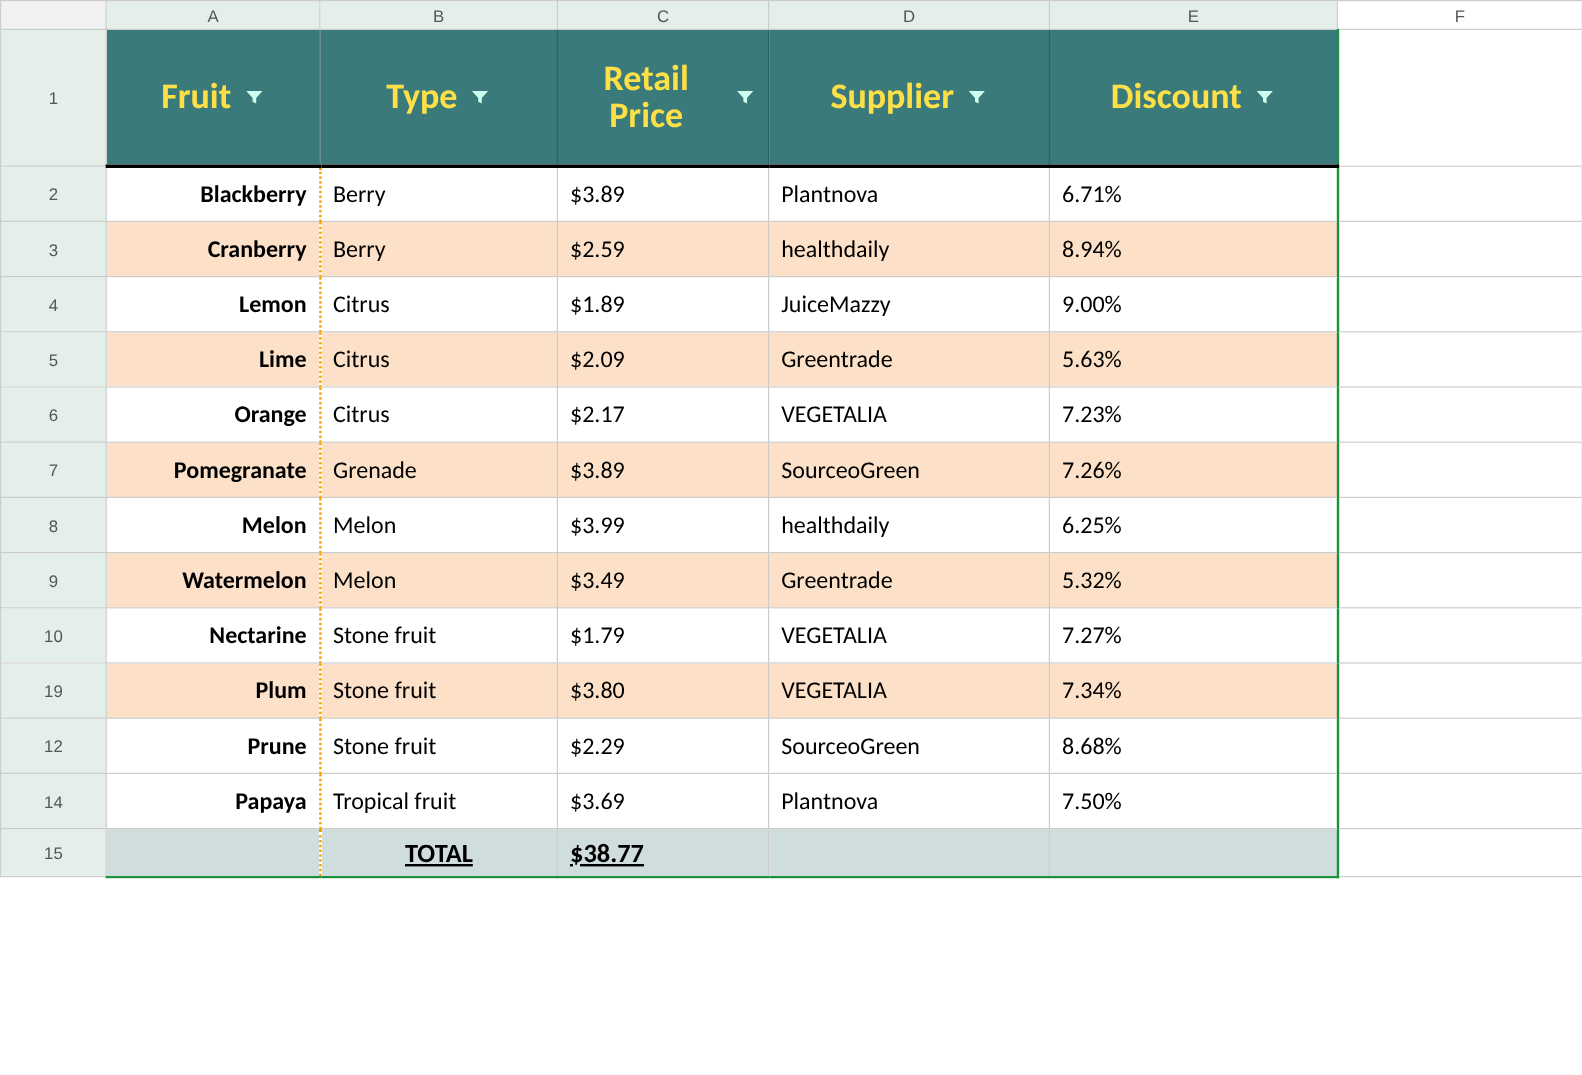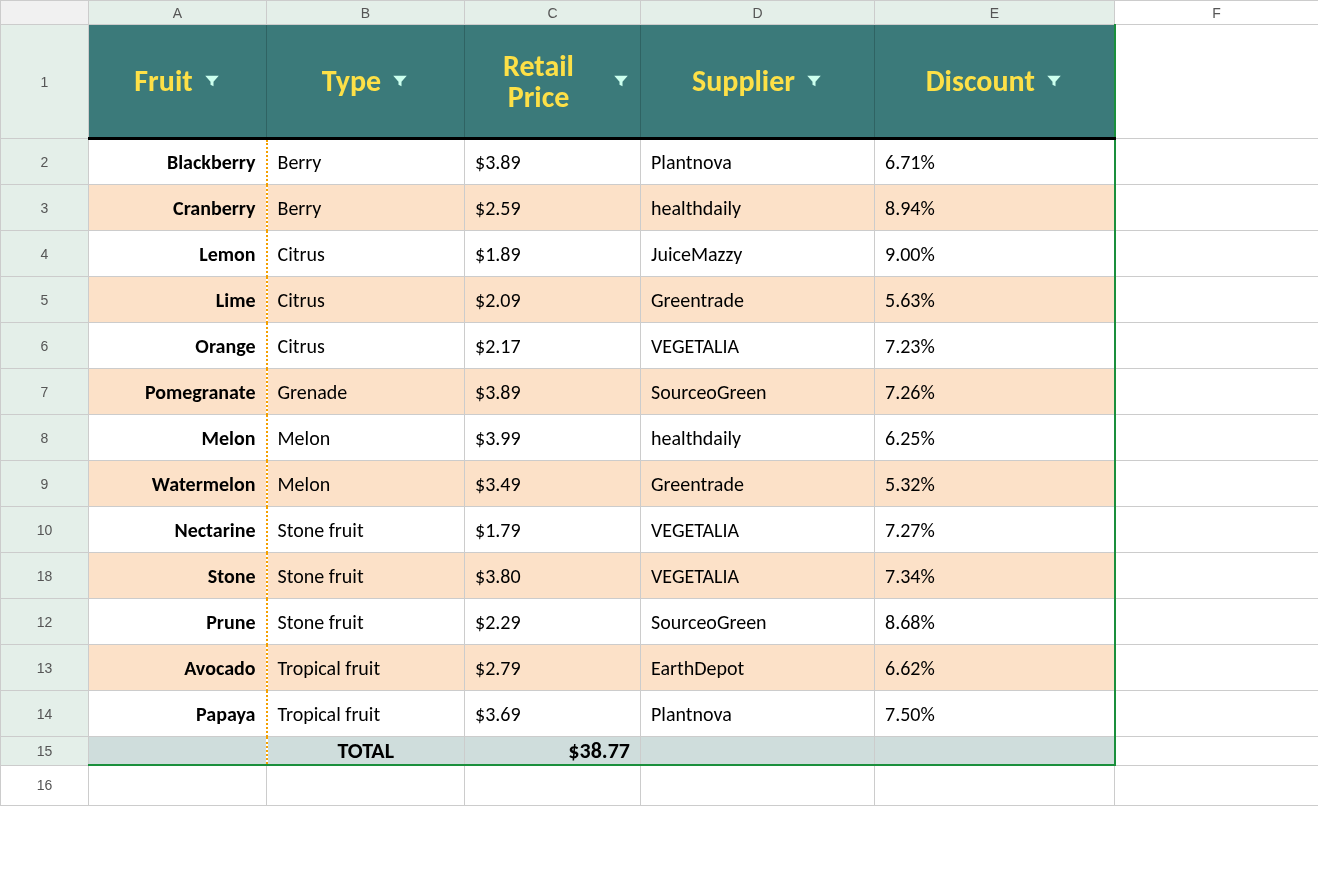--- a/index.html
+++ b/index.html
@@ -24,23 +24,23 @@
   .band{border-bottom:3px solid #000;}
   
   .dot-right{border-right:2px dotted #f4a000 !important;}
   
   .green-right{border-right:2px solid #1a8f3c !important;}
   
   .peach{background:#fce1c8;}
   
   .fruit{font-weight:700;text-align:right;}
   
-  .totalrow td.cell{background:#cfdddc;height:28px;border-bottom:2px solid #1a8f3c;}
+  .totalrow td.cell{background:#cfdddc;height:40px;border-bottom:2px solid #1a8f3c;text-decoration:underline;}
   .total-label{font-weight:700;text-align:center;font-size:22px;}
-  .total-val{font-weight:700;text-align:right;font-size:22px;}
+  .total-val{font-weight:700;text-align:left;font-size:22px;}
   
   .r-data{height:46px;}
   .r-row16 .cell{height:40px;}
   
   .filter svg{display:block;}
 </style>
 </head>
 <body>
 
 <table class="sheet">
@@ -197,44 +197,35 @@
       <tr class="r-data">
         <td class="rowhdr used">10</td>
         <td class="cell fruit dot-right">Nectarine</td>
         <td class="cell">Stone fruit</td>
         <td class="cell">$1.79</td>
         <td class="cell">VEGETALIA</td>
         <td class="cell green-right">7.27%</td>
         <td class="cell f"></td>
       </tr>
       <tr class="r-data">
-        <td class="rowhdr used">18</td>
-        <td class="cell fruit dot-right peach">Stone</td>
+        <td class="rowhdr used">19</td>
+        <td class="cell fruit dot-right peach">Plum</td>
         <td class="cell peach">Stone fruit</td>
         <td class="cell peach">$3.80</td>
         <td class="cell peach">VEGETALIA</td>
         <td class="cell green-right peach">7.34%</td>
         <td class="cell f"></td>
       </tr>
       <tr class="r-data">
         <td class="rowhdr used">12</td>
         <td class="cell fruit dot-right">Prune</td>
         <td class="cell">Stone fruit</td>
         <td class="cell">$2.29</td>
         <td class="cell">SourceoGreen</td>
         <td class="cell green-right">8.68%</td>
-        <td class="cell f"></td>
-      </tr>
-      <tr class="r-data">
-        <td class="rowhdr used">13</td>
-        <td class="cell fruit dot-right peach">Avocado</td>
-        <td class="cell peach">Tropical fruit</td>
-        <td class="cell peach">$2.79</td>
-        <td class="cell peach">EarthDepot</td>
-        <td class="cell green-right peach">6.62%</td>
         <td class="cell f"></td>
       </tr>
       <tr class="r-data">
         <td class="rowhdr used">14</td>
         <td class="cell fruit dot-right">Papaya</td>
         <td class="cell">Tropical fruit</td>
         <td class="cell">$3.69</td>
         <td class="cell">Plantnova</td>
         <td class="cell green-right">7.50%</td>
         <td class="cell f"></td>
@@ -245,23 +236,14 @@
       <tr class="totalrow">
     <td class="rowhdr used">15</td>
     <td class="cell dot-right"></td>
     <td class="cell total-label">TOTAL</td>
     <td class="cell total-val">$38.77</td>
     <td class="cell"></td>
     <td class="cell green-right"></td>
     <td class="cell f" style="background:#fff;border-bottom:1px solid #ccc"></td>
   </tr>
 
-  <tr class="r-row16">
-    <td class="rowhdr">16</td>
-    <td class="cell"></td>
-    <td class="cell"></td>
-    <td class="cell"></td>
-    <td class="cell"></td>
-    <td class="cell"></td>
-    <td class="cell f"></td>
-  </tr>
 </tbody>
   </table>
 
 </body></html>

